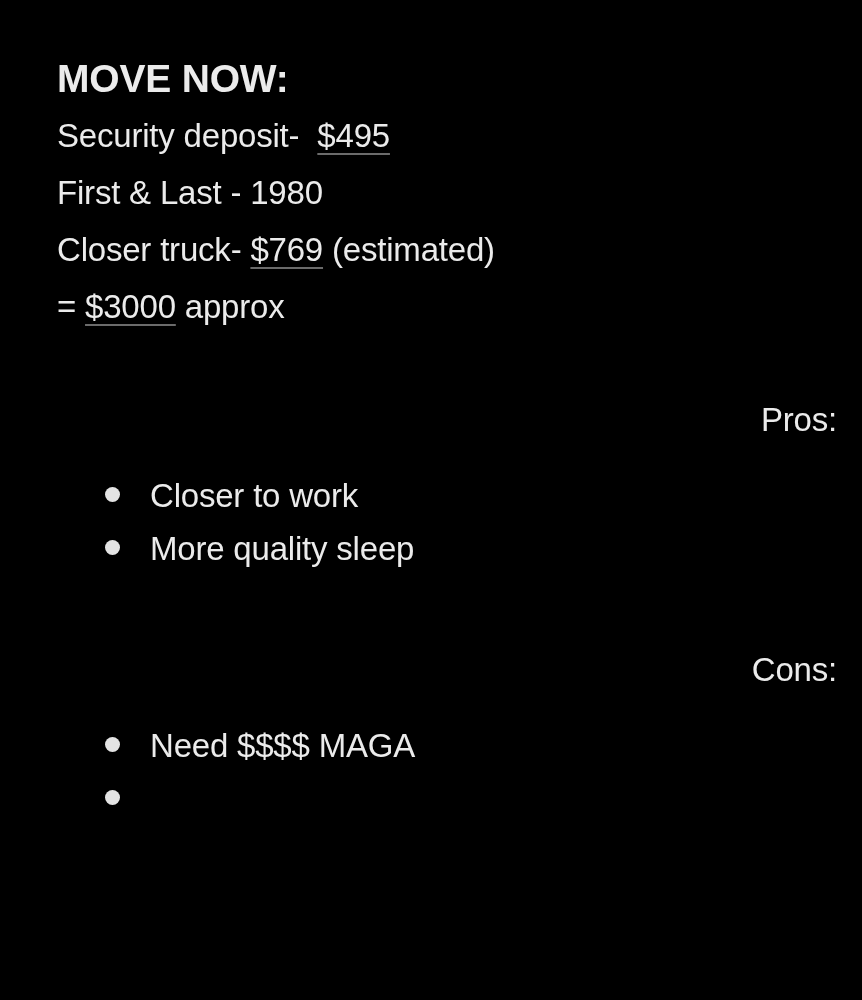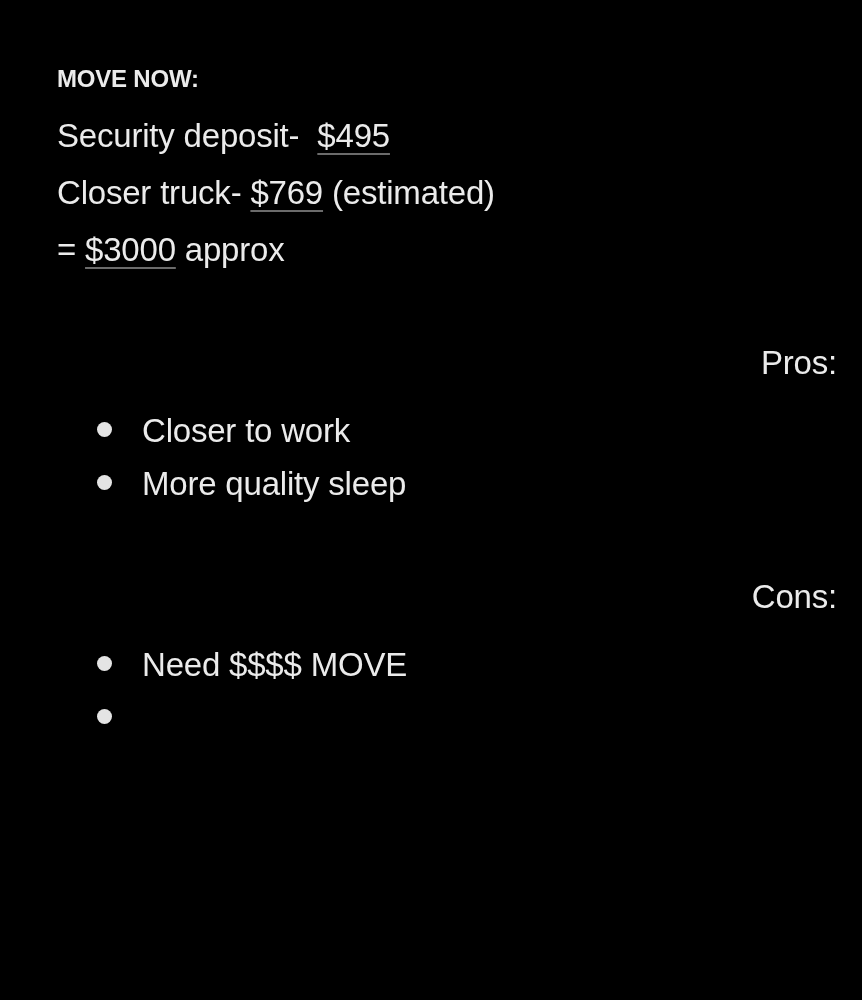--- a/index.html
+++ b/index.html
@@ -23,38 +23,38 @@
       font-size: 33px;
       letter-spacing: -0.2px;
     }
     .line {
       height: 57px;
       line-height: 46px;
       white-space: nowrap;
     }
     .title {
       font-weight: bold;
-      font-size: 24px;
+      font-size: 39px;
     }
     .money {
       text-decoration: underline;
       text-decoration-color: #6b6b6b;
       text-decoration-thickness: 2px;
       text-underline-offset: 6px;
       text-align: center;
     }
     .gap { height: 56px; }
     .section-head {
       height: 56px;
       line-height: 46px;
       text-align: right;
     }
     ul.bullets {
       list-style: none;
-      margin: 8px;
+      margin: 16px;
       padding: 0;
     }
     ul.bullets li {
       position: relative;
       padding-left: 77px;
       line-height: 53px;
       white-space: normal;
     }
     ul.bullets li .dot {
       position: absolute;
@@ -70,20 +70,23 @@
 </head>
 <body>
 
 <div class="note">
   <div class="line title">MOVE NOW:</div>
 
   <div class="line">
     <span style="white-space:pre">Security deposit-  </span><span class="money">$495</span>
   </div>
 
+  <div class="line">
+    <span>First &amp; Last - 1980</span>
+  </div>
 
   <div class="line">
     <span style="white-space:pre">Closer truck- </span><span class="money">$769</span><span style="white-space:pre"> (estimated)</span>
   </div>
 
   <div class="line">
     <span style="white-space:pre">= </span><span class="money">$3000</span><span style="white-space:pre"> approx</span>
   </div>
 
   <div class="gap"></div>
@@ -91,16 +94,16 @@
   <div class="section-head">Pros:</div>
   <ul class="bullets">
     <li><span class="dot"></span><span class="item-text">Closer to work</span></li>
     <li><span class="dot"></span><span class="item-text">More quality sleep</span></li>
   </ul>
 
   <div class="gap"></div>
 
   <div class="section-head">Cons:</div>
   <ul class="bullets">
-    <li><span class="dot"></span><span class="item-text">Need $$$$ MOVE</span></li>
+    <li><span class="dot"></span><span class="item-text">Need $$$$ MAGA</span></li>
     <li><span class="dot"></span></li>
   </ul>
 </div>
 
 </body></html>

